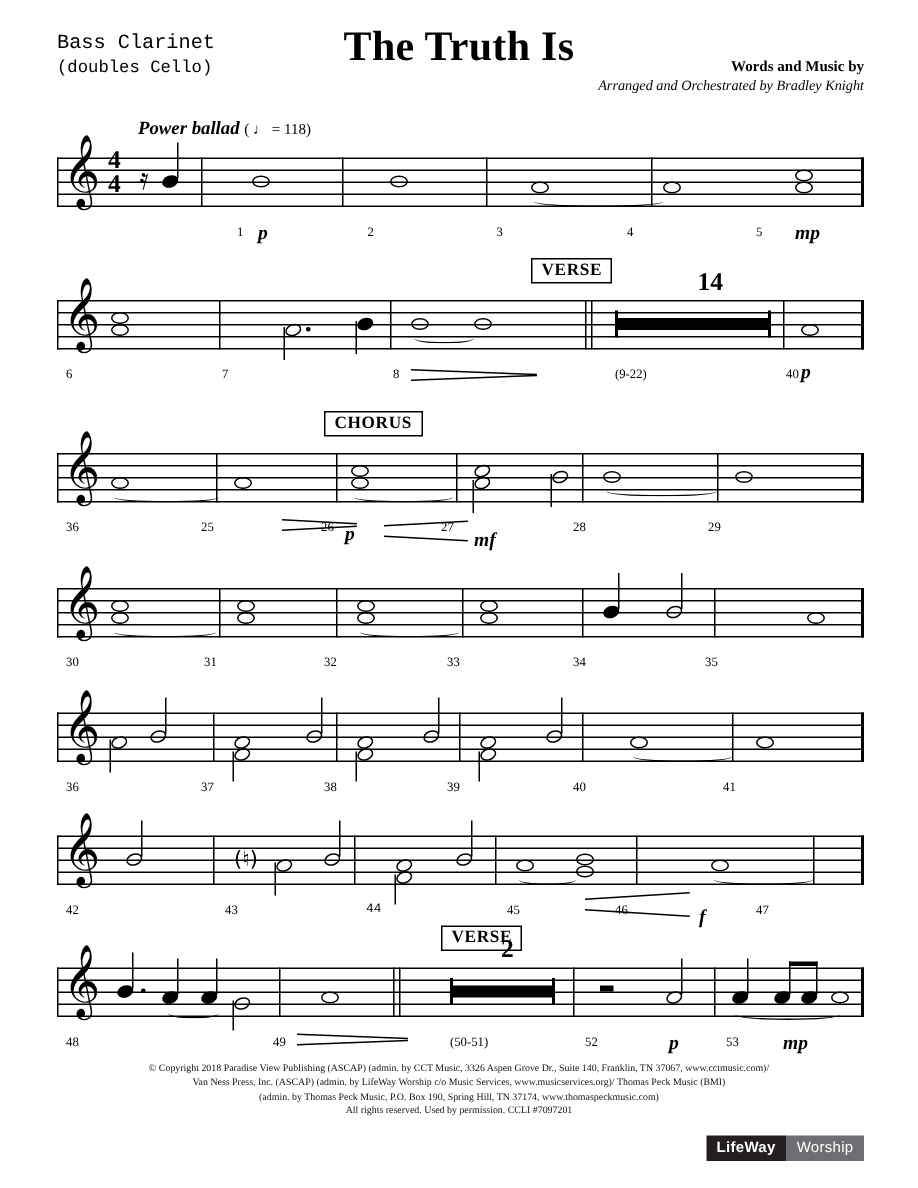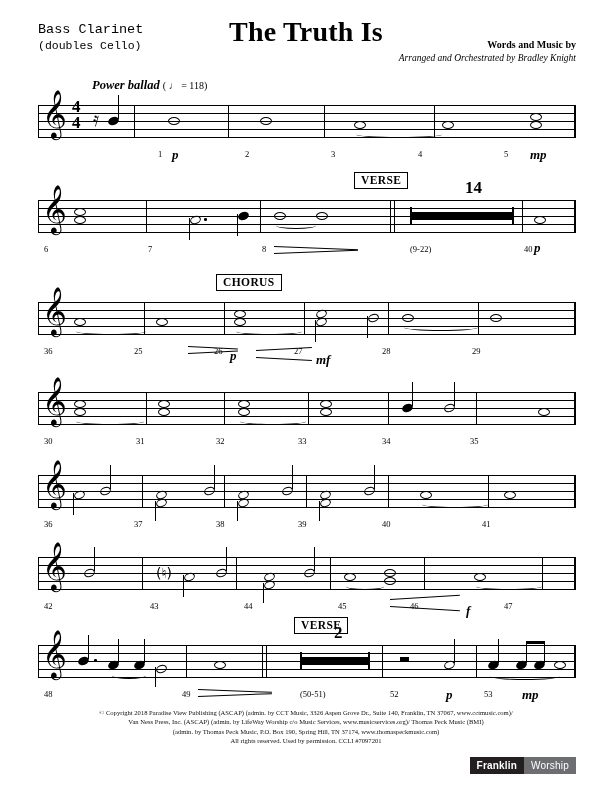--- a/index.html
+++ b/index.html
@@ -540,21 +540,21 @@
     <div class="barline" style="left:504px;"></div>
 
     <div class="hair" style="left:352px; top:42px; width:70px;">
       <i style="transform: rotate(-3.5deg);"></i>
       <i style="top:7px; transform: rotate(3.5deg);"></i>
     </div>
     <div class="dyn" style="left:428px; top:46px;">f</div>
 
     <div class="measnum" style="left:6px; top:44px;">42</div>
     <div class="measnum" style="left:112px; top:44px;">43</div>
-    <div class="measnum" style="left:206px; top:44px;">44</div>
+    <div class="measnum" style="left:206px; top:44px;font-family:Liberation Mono, monospace;">44</div>
     <div class="measnum" style="left:300px; top:44px;">45</div>
     <div class="measnum" style="left:372px; top:44px;">46</div>
     <div class="measnum" style="left:466px; top:44px;">47</div>
   </div>
 
   <div class="system" style="top:645px;">
     <div class="staff">
       <div class="ln"></div>
         <div class="ln"></div>
         <div class="ln"></div>
@@ -621,17 +621,17 @@
   </div>
 
   <div class="footer">
     <div>© Copyright 2018 Paradise View Publishing (ASCAP) (admin. by CCT Music, 3326 Aspen Grove Dr., Suite 140, Franklin, TN 37067, www.cctmusic.com)/</div>
     <div>Van Ness Press, Inc. (ASCAP) (admin. by LifeWay Worship c/o Music Services, www.musicservices.org)/ Thomas Peck Music (BMI)</div>
     <div>(admin. by Thomas Peck Music, P.O. Box 190, Spring Hill, TN 37174, www.thomaspeckmusic.com)</div>
     <div class="ccli">All rights reserved. Used by permission. CCLI #7097201</div>
   </div>
 
   <div class="logo">
-    <div class="lw">Franklin</div>
+    <div class="lw">LifeWay</div>
     <div class="wr">Worship</div>
   </div>
 
 </div>
 
 </body></html>

